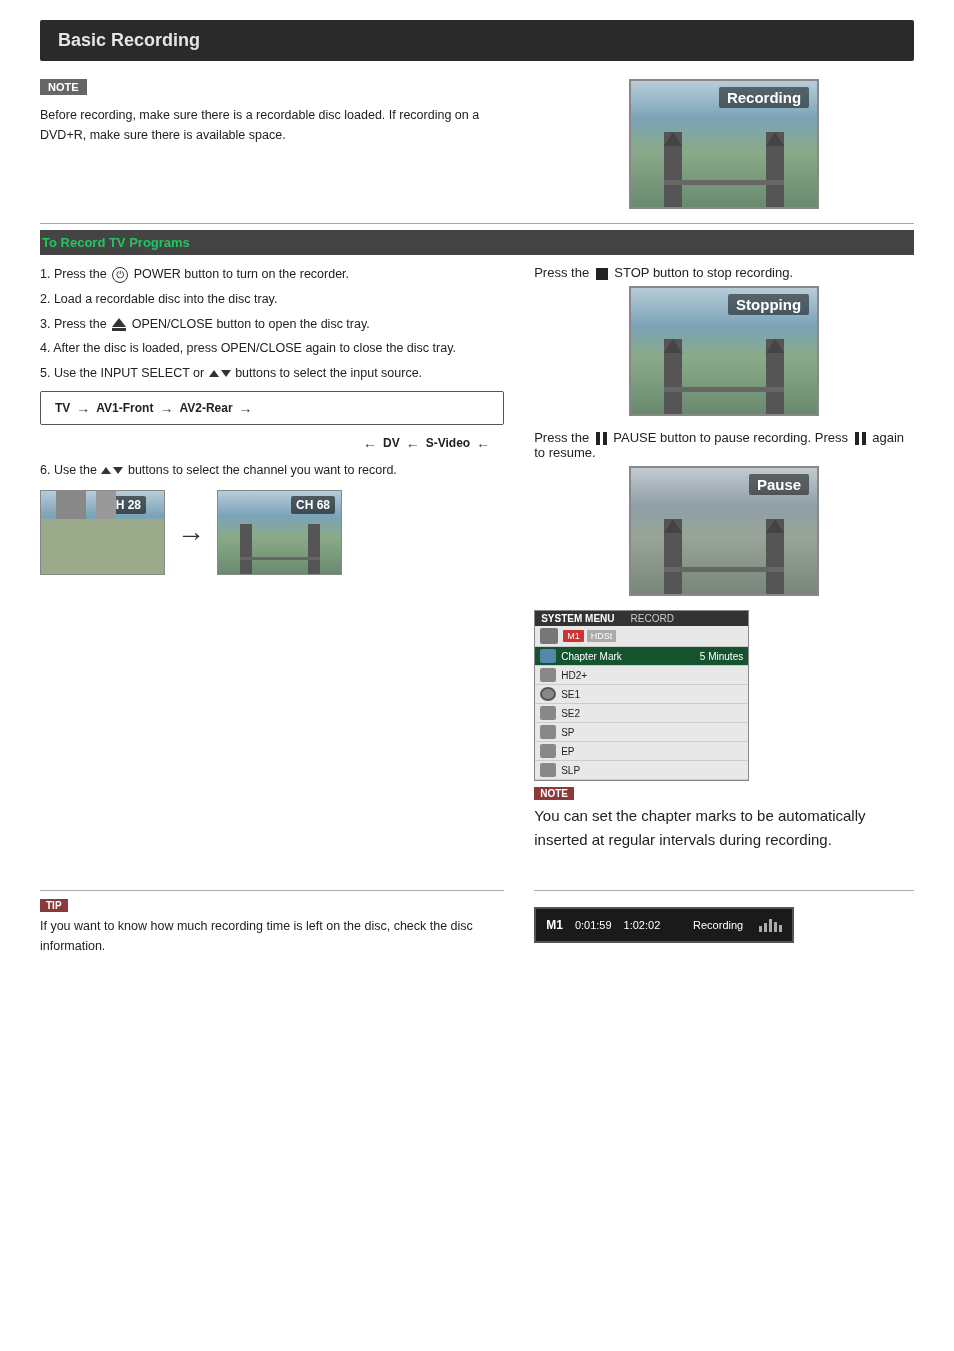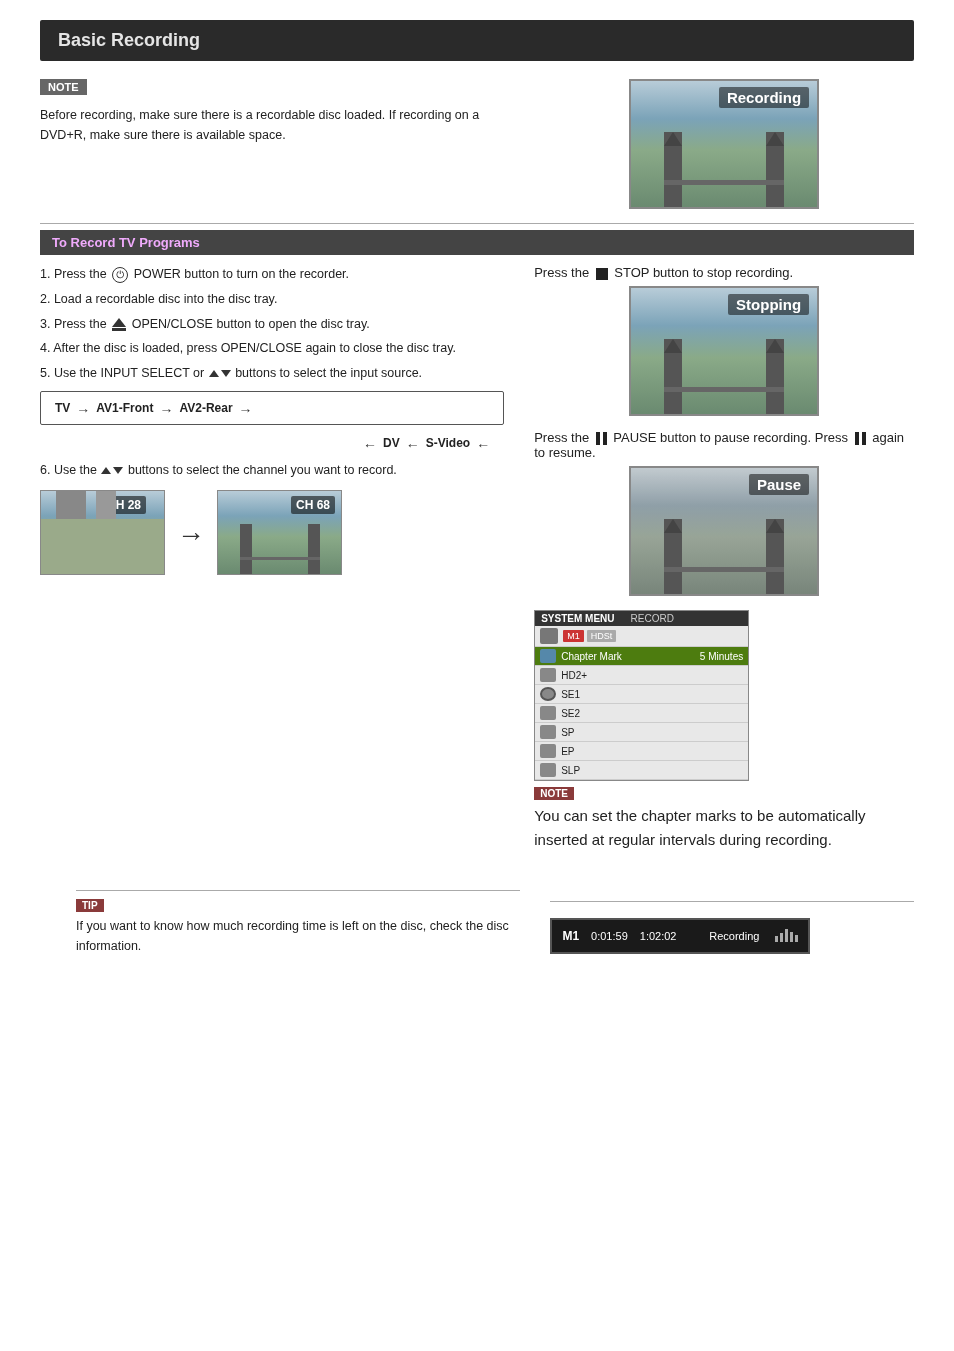--- a/index.html
+++ b/index.html
@@ -58,24 +58,24 @@
     }
 
     .section-divider {
       border: none;
       border-top: 1px solid #aaa;
       margin: 14px 0 6px 0;
     }
 
     .section-header {
       background: #444;
-      color: #f0abfc;
+      color: #22c55e;
       font-size: 13px;
       font-weight: bold;
-      padding: 5px 12px;
+      padding: 5px 2px;
       margin-bottom: 10px;
     }
 
     .step-line {
       font-size: 12.5px;
       margin-bottom: 6px;
       line-height: 1.5;
     }
 
     .icon-circle {
@@ -281,21 +281,21 @@
       gap: 8px;
     }
     .sys-menu-row {
       display: flex;
       align-items: center;
       padding: 2px 5px;
       gap: 5px;
       border-bottom: 1px solid #ccc;
     }
     .sys-menu-row.selected {
-      background: #4d7c0f;
+      background: #14532d;
       color: #fff;
     }
     .sys-menu-icon {
       width: 18px;
       height: 16px;
       background: #888;
       border-radius: 2px;
       flex-shrink: 0;
     }
     .sys-menu-options {
@@ -539,21 +539,21 @@
           <span>SLP</span>
         </div>
       </div>
 
       <span class="tip-badge" style="margin-top:6px;">NOTE</span>
       <p style="font-size:15px;">You can set the chapter marks to be automatically inserted at regular intervals during recording.</p>
     </div>
   </div>
 </div>
 
-<div class="two-col" style="margin-top:10px;align-items:center;margin-left:36px;">
+<div class="two-col" style="margin-top:10px;align-items:flex-start;">
   <div class="col-left">
     <hr class="section-divider">
     <span class="tip-badge">TIP</span>
     <p>If you want to know how much recording time is left on the disc, check the disc information.</p>
   </div>
   <div class="col-right" style="align-items:flex-start;">
     <hr class="section-divider" style="width:100%;">
 
     <div class="status-bar-img">
       <span class="status-m1">M1</span>

